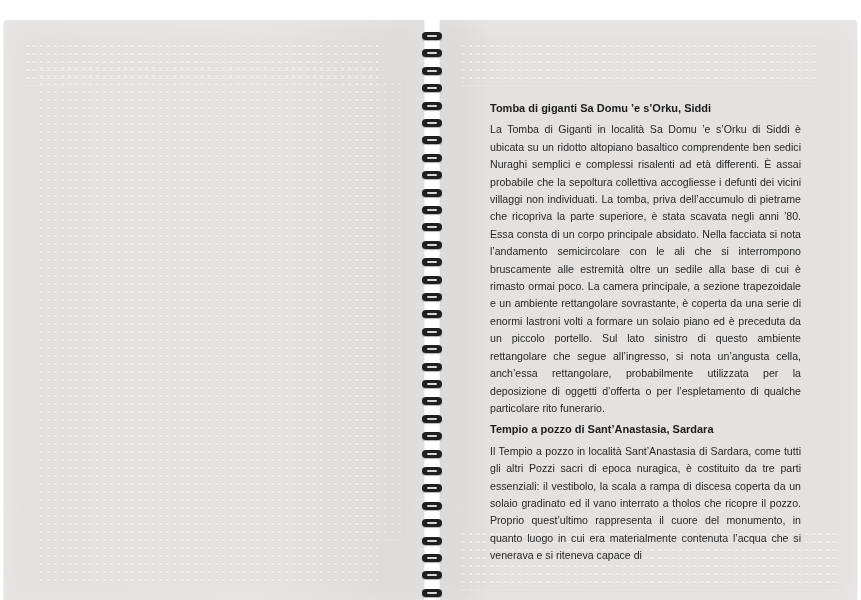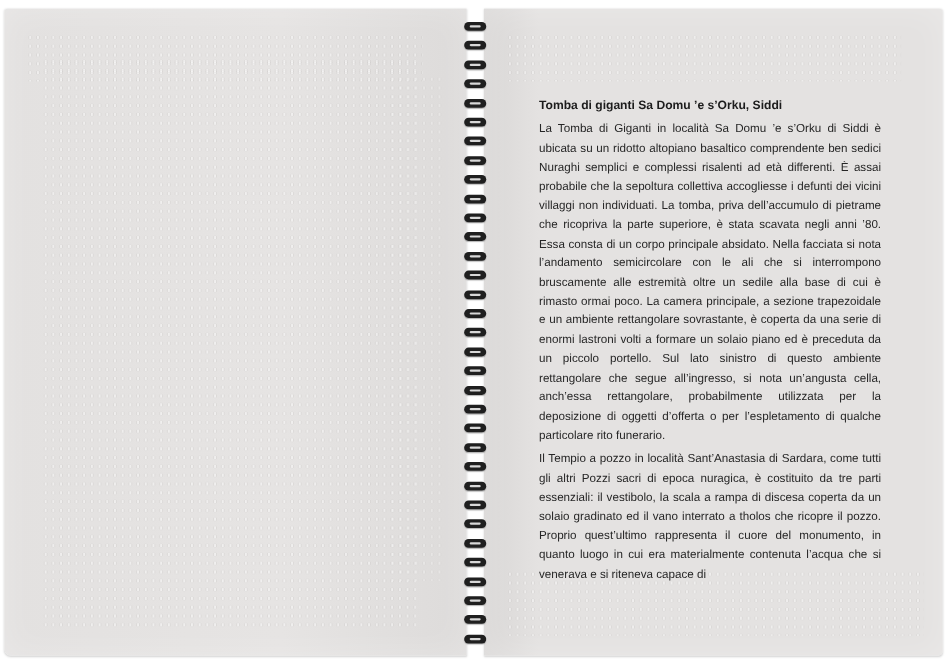--- a/index.html
+++ b/index.html
@@ -3,21 +3,21 @@
   <meta charset="utf-8">
   <style>
     html, body { margin: 0; padding: 0; }
     body {
       width: 861px; height: 600px; overflow: hidden;
       background: #ffffff;
       position: relative;
       font-family: "Liberation Sans", sans-serif;
     }
     .book {
-      position: absolute; left: 0; top: 4px; width: 861px; height: 464px; text-decoration: underline;
+      position: absolute; left: 0; top: 16px; width: 861px; height: 464px; text-decoration: underline;
     }
     .page {
       position: absolute;
       background: #e6e4e3;
       box-shadow: 0 1px 2px rgba(0,0,0,0.18), inset 0 0 30px rgba(255,255,255,0.25);
     }
     .page-left {
       left: 4px; top: 4px; width: 420px; height: 588px;
       border-radius: 3px 0 0 6px;
       background: linear-gradient(90deg, #e3e1e0 0%, #e6e4e3 60%, #dddbda 100%);
@@ -111,15 +111,16 @@
       <div class="ring" style="top: 491.2px;"></div>
       <div class="ring" style="top: 508.6px;"></div>
       <div class="ring" style="top: 526px;"></div>
       <div class="ring" style="top: 543.4px;"></div>
       <div class="ring" style="top: 560.8px;"></div>
     </div>
 
   <div class="text-block">
     <div class="heading">Tomba di giganti Sa Domu ’e s’Orku, Siddi</div>
     <p class="para">La Tomba di Giganti in località Sa Domu ’e s’Orku di Siddi è ubicata su un ridotto altopiano basaltico comprendente ben sedici Nuraghi semplici e complessi risalenti ad età differenti. È assai probabile che la sepoltura collettiva accogliesse i defunti dei vicini villaggi non individuati. La tomba, priva dell’accumulo di pietrame che ricopriva la parte superiore, è stata scavata negli anni ’80. Essa consta di un corpo principale absidato. Nella facciata si nota l’andamento semicircolare con le ali che si interrompono bruscamente alle estremità oltre un sedile alla base di cui è rimasto ormai poco. La camera principale, a sezione trapezoidale e un ambiente rettangolare sovrastante, è coperta da una serie di enormi lastroni volti a formare un solaio piano ed è preceduta da un piccolo portello. Sul lato sinistro di questo ambiente rettangolare che segue all’ingresso, si nota un’angusta cella, anch’essa rettangolare, probabilmente utilizzata per la deposizione di oggetti d’offerta o per l’espletamento di qualche particolare rito funerario.</p>
+    <div class="heading">Tempio a pozzo di Sant’Anastasia, Sardara</div>
     <p class="para">Il Tempio a pozzo in località Sant’Anastasia di Sardara, come tutti gli altri Pozzi sacri di epoca nuragica, è costituito da tre parti essenziali: il vestibolo, la scala a rampa di discesa coperta da un solaio gradinato ed il vano interrato a tholos che ricopre il pozzo. Proprio quest’ultimo rappresenta il cuore del monumento, in quanto luogo in cui era materialmente contenuta l’acqua che si venerava e si riteneva capace di</p>
   </div>
 </div>
 
 </body></html>

